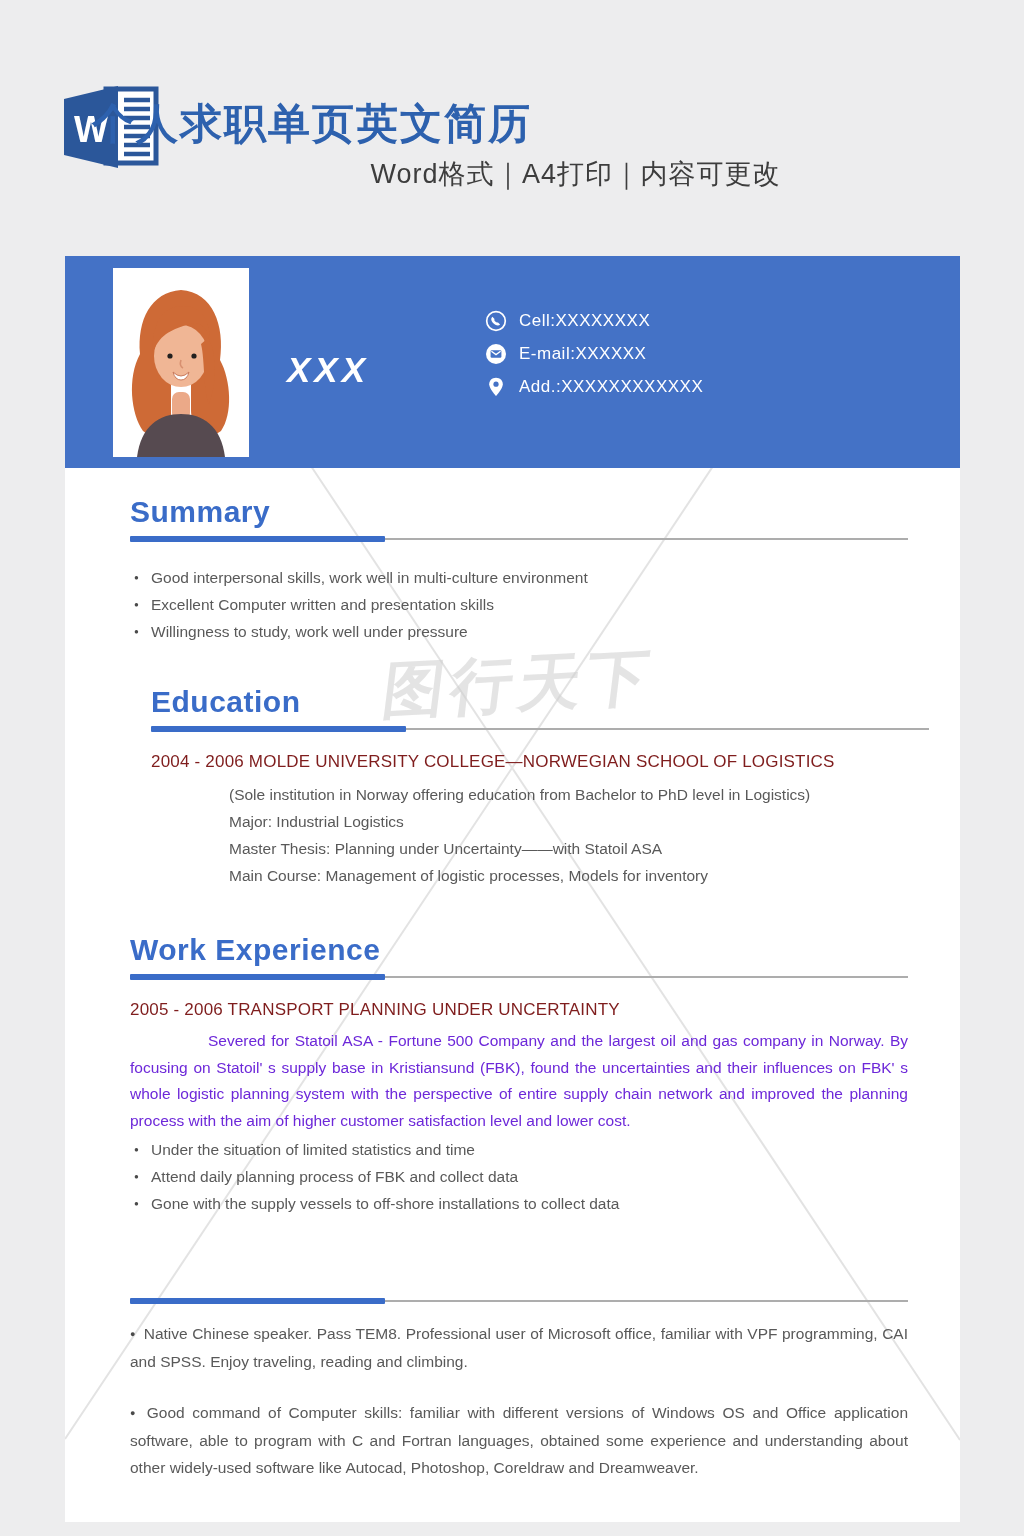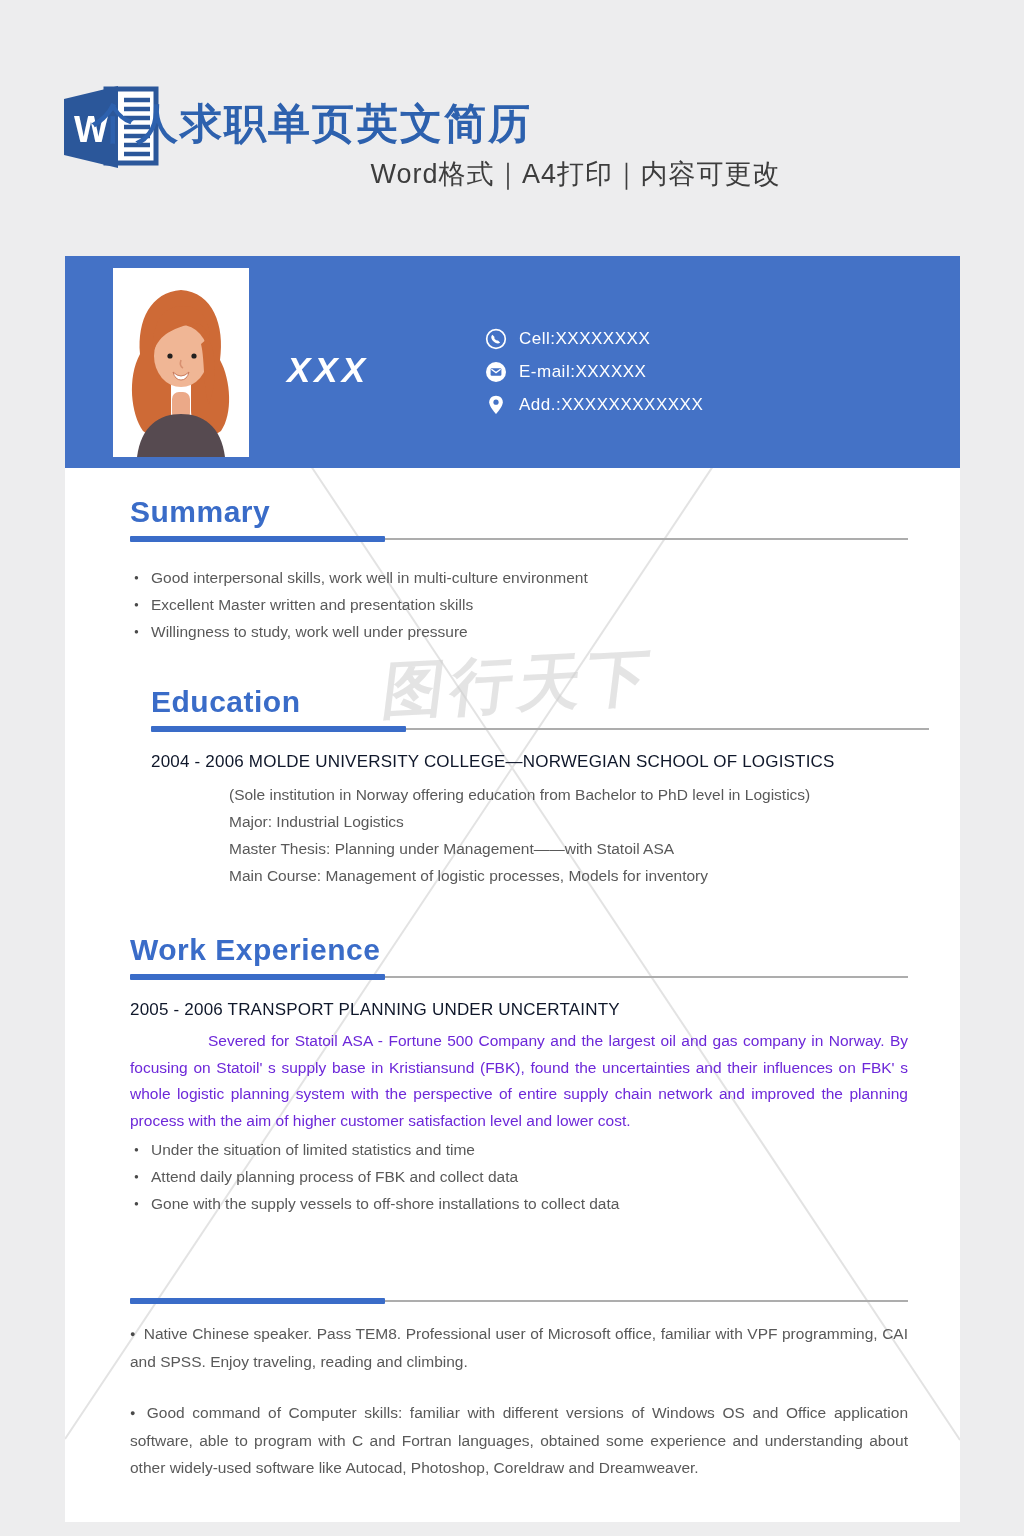--- a/index.html
+++ b/index.html
@@ -43,21 +43,21 @@
   .photo{
     position:absolute;left:48px;top:12px;width:136px;height:189px;
     background:#ffffff;overflow:hidden;
   }
   .name{
     position:absolute;left:222px;top:94px;
     color:#ffffff;font-size:35px;font-weight:bold;font-style:italic;
     letter-spacing:4px;
   }
   .contact{
-    position:absolute;left:420px;top:66px;
+    position:absolute;left:420px;top:48px;
   }
   .contact-row{
     display:flex;align-items:center;height:33px;
   }
   .contact-row .cicon{width:22px;height:22px;margin-right:12px;flex:0 0 auto;}
   .contact-row .clabel{
     color:#ffffff;font-size:17px;letter-spacing:0.5px;
   }
   
   .wm-lines{position:absolute;left:0;top:0;width:895px;height:1266px;pointer-events:none;}
@@ -77,21 +77,21 @@
   }
   .rule{position:relative;height:6px;margin-top:6px;}
   .rule .thin{
     position:absolute;left:0;right:0;top:2px;height:2px;background:#ADADAD;
   }
   .rule .thick{
     position:absolute;left:0;top:0;width:255px;height:6px;background:#3A6CC8;border-radius:1px;
   }
   .period{
     margin-top:20px;
-    color:#0f172a;font-size:17px;letter-spacing:0.2px;
+    color:#7f1d1d;font-size:17px;letter-spacing:0.2px;
   }
   .edu-details{margin-top:9px;}
   .edu-details div{
     padding-left:78px;
     color:#595959;font-size:15.5px;line-height:27px;
   }
   .blist{list-style:none;margin:22px 0 0 0;padding:0;}
   .blist li{
     position:relative;
     padding-left:21px;
@@ -207,36 +207,36 @@
   </div>
 
   <div class="section" style="top:238px;">
     <h2>Summary</h2>
     <div class="rule">
         <div class="thin"></div>
         <div class="thick"></div>
       </div>
     <ul class="blist">
       <li>Good interpersonal skills, work well in multi-culture environment</li>
-      <li>Excellent Master written and presentation skills</li>
+      <li>Excellent Computer written and presentation skills</li>
       <li>Willingness to study, work well under pressure</li>
     </ul>
   </div>
 
   <div class="section" style="top:428px;margin-left:21px;">
     <h2>Education</h2>
     <div class="rule">
         <div class="thin"></div>
         <div class="thick"></div>
       </div>
     <div class="period">2004 - 2006 MOLDE UNIVERSITY COLLEGE—NORWEGIAN SCHOOL OF LOGISTICS</div>
     <div class="edu-details">
       <div>(Sole institution in Norway offering education from Bachelor to PhD level in Logistics)</div>
       <div>Major: Industrial Logistics</div>
-      <div>Master Thesis: Planning under Management——with Statoil ASA</div>
+      <div>Master Thesis: Planning under Uncertainty——with Statoil ASA</div>
       <div>Main Course: Management of logistic processes, Models for inventory</div>
     </div>
   </div>
 
   <div class="section" style="top:676px;">
     <h2>Work Experience</h2>
     <div class="rule">
         <div class="thin"></div>
         <div class="thick"></div>
       </div>

